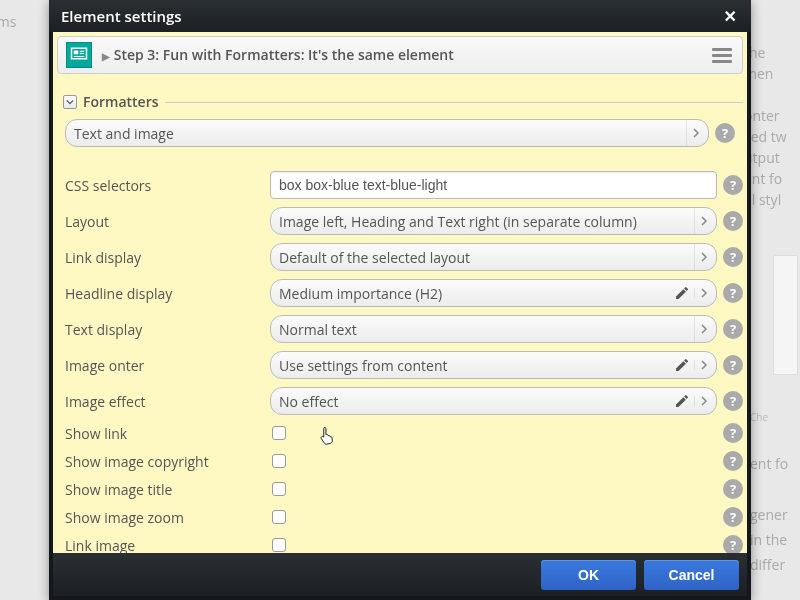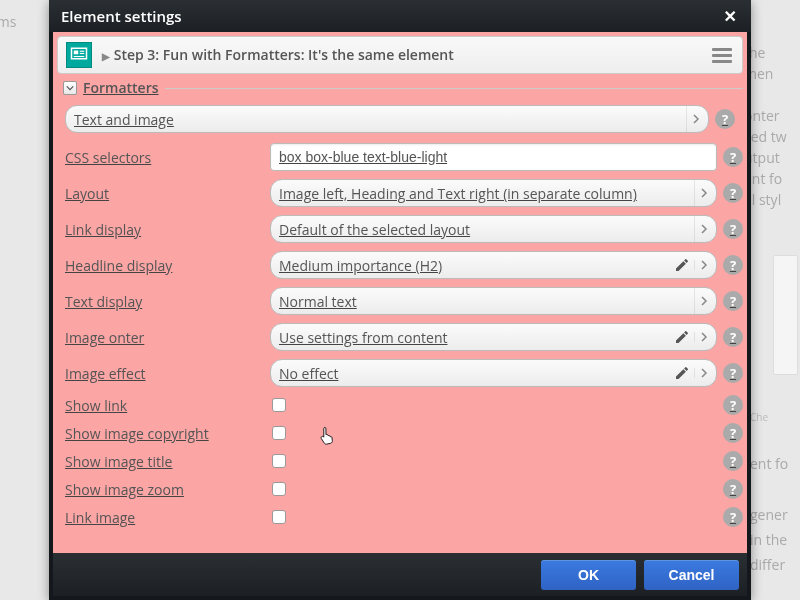--- a/index.html
+++ b/index.html
@@ -46,21 +46,21 @@
 
   .content-wrap {
     border: 4px solid #14181c;
     border-top: none;
     flex: 1;
     display: flex;
     flex-direction: column;
     min-height: 0;
   }
   .inner {
-    background: #fca5a5;
+    background: #fef9c3;
     flex: 1;
     padding: 4px;
     overflow: hidden;
     display: flex;
     flex-direction: column;
   }
 
   .path-box {
     background: linear-gradient(#f9f9f9,#eeeeee);
     border: 1px solid #ccc;
@@ -81,22 +81,21 @@
   .path-crumb { font-size: 14px; font-weight: 600; color: #555; }
   .path-crumb .arrow { color:#888; margin-right:4px; font-size:10px;}
   .path-sub { font-size: 11px; color: #888; }
   .hamburger {
     width:24px; height:22px; display:flex; flex-direction:column; justify-content:center; gap:3px;
     cursor:pointer; padding:2px;
   }
   .hamburger span { height:3px; background:#888; border-radius:1px; }
 
   .fieldset {
-    margin-top: 2px;
-    text-decoration: underline;
+    margin-top: 16px;
   }
   .fs-header {
     display:flex; align-items:center;
     font-weight:600; color:#555; font-size:14px;
     padding: 2px 0;
   }
   .fs-toggle {
     width:14px; height:14px; border:1px solid #999;
     background: linear-gradient(#fff,#e8e8e8);
     border-radius:2px;

